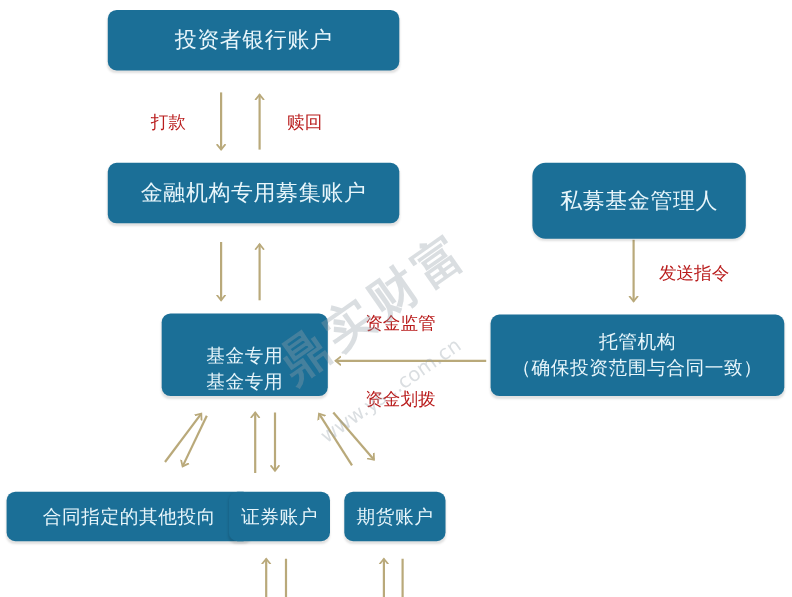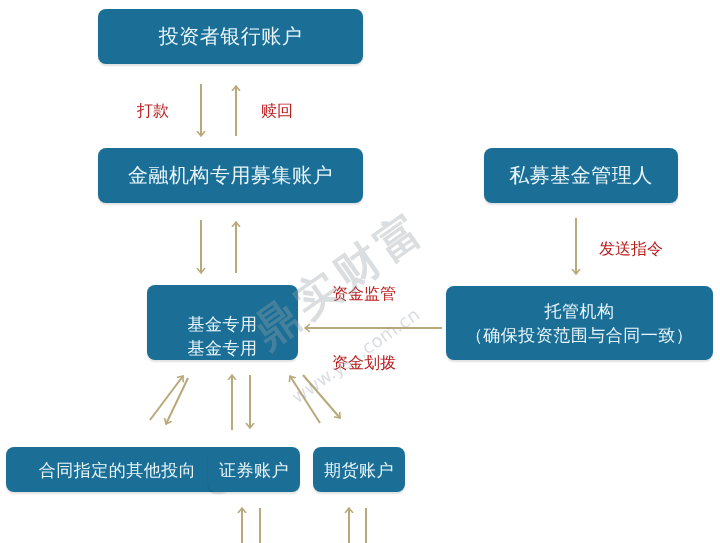--- a/index.html
+++ b/index.html
@@ -78,21 +78,21 @@
   <span class="t">投资者银行账户</span>
 </div>
 
 <span class="label" style="left:137px;top:101px;">打款</span>
 <span class="label" style="left:261px;top:101px;">赎回</span>
 
 <div class="box" style="left:98px;top:148px;width:265px;height:55px;">
   <span class="t">金融机构专用募集账户</span>
 </div>
 
-<div class="box" style="left:484px;top:148px;width:194px;height:55px;">
+<div class="box" style="left:484px;top:148px;width:194px;height:69px;border-radius:12px;">
   <span class="t">私募基金管理人</span>
 </div>
 
 <span class="label" style="left:599px;top:239px;">发送指令</span>
 
 <div class="box" style="left:147px;top:285px;width:151px;height:75px;justify-content:flex-end;">
   <span class="t sm">基金专用</span>
   <span class="t sm">基金专用</span>
 </div>
 

